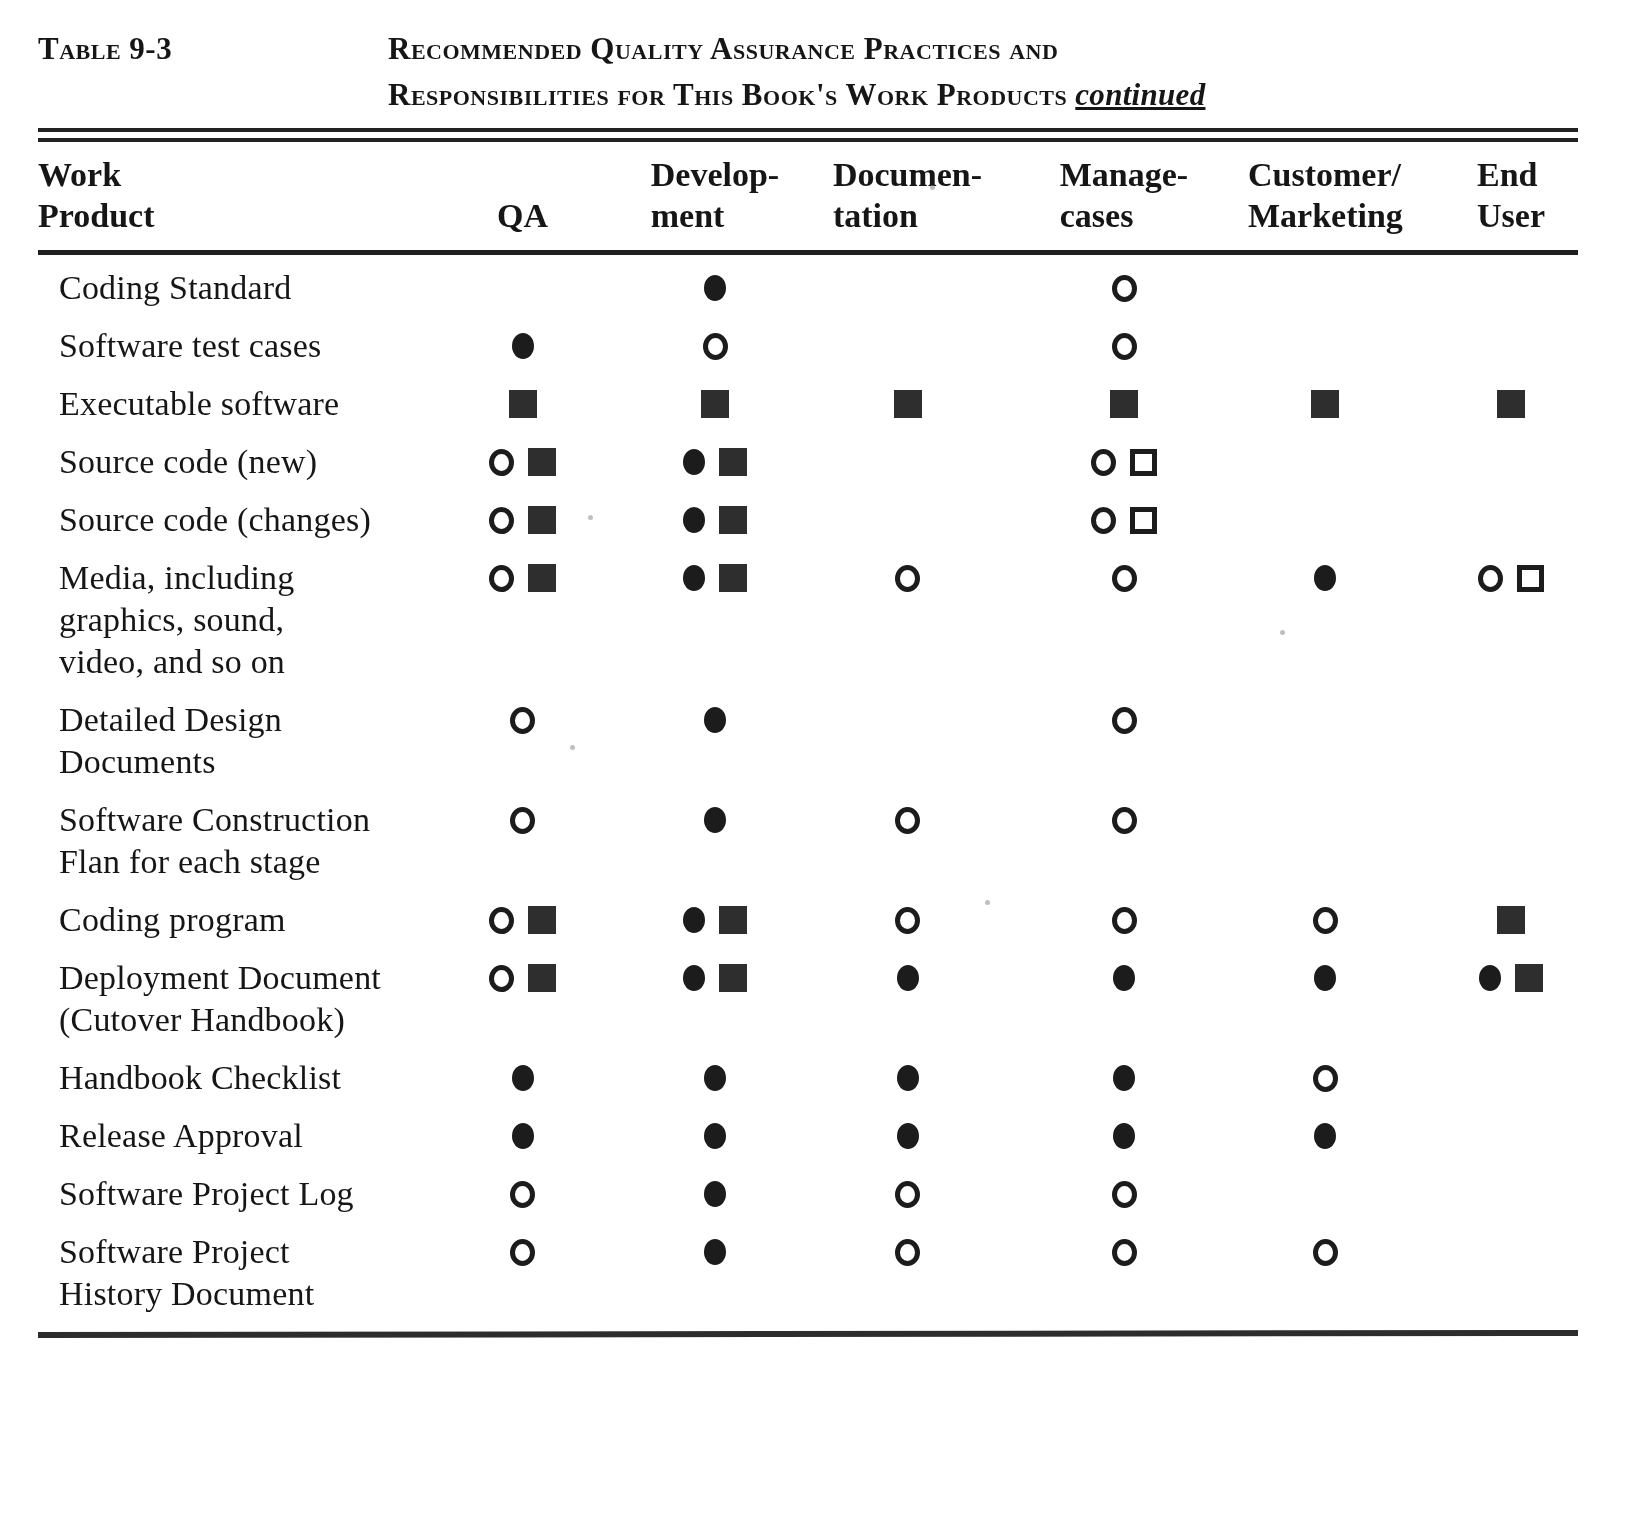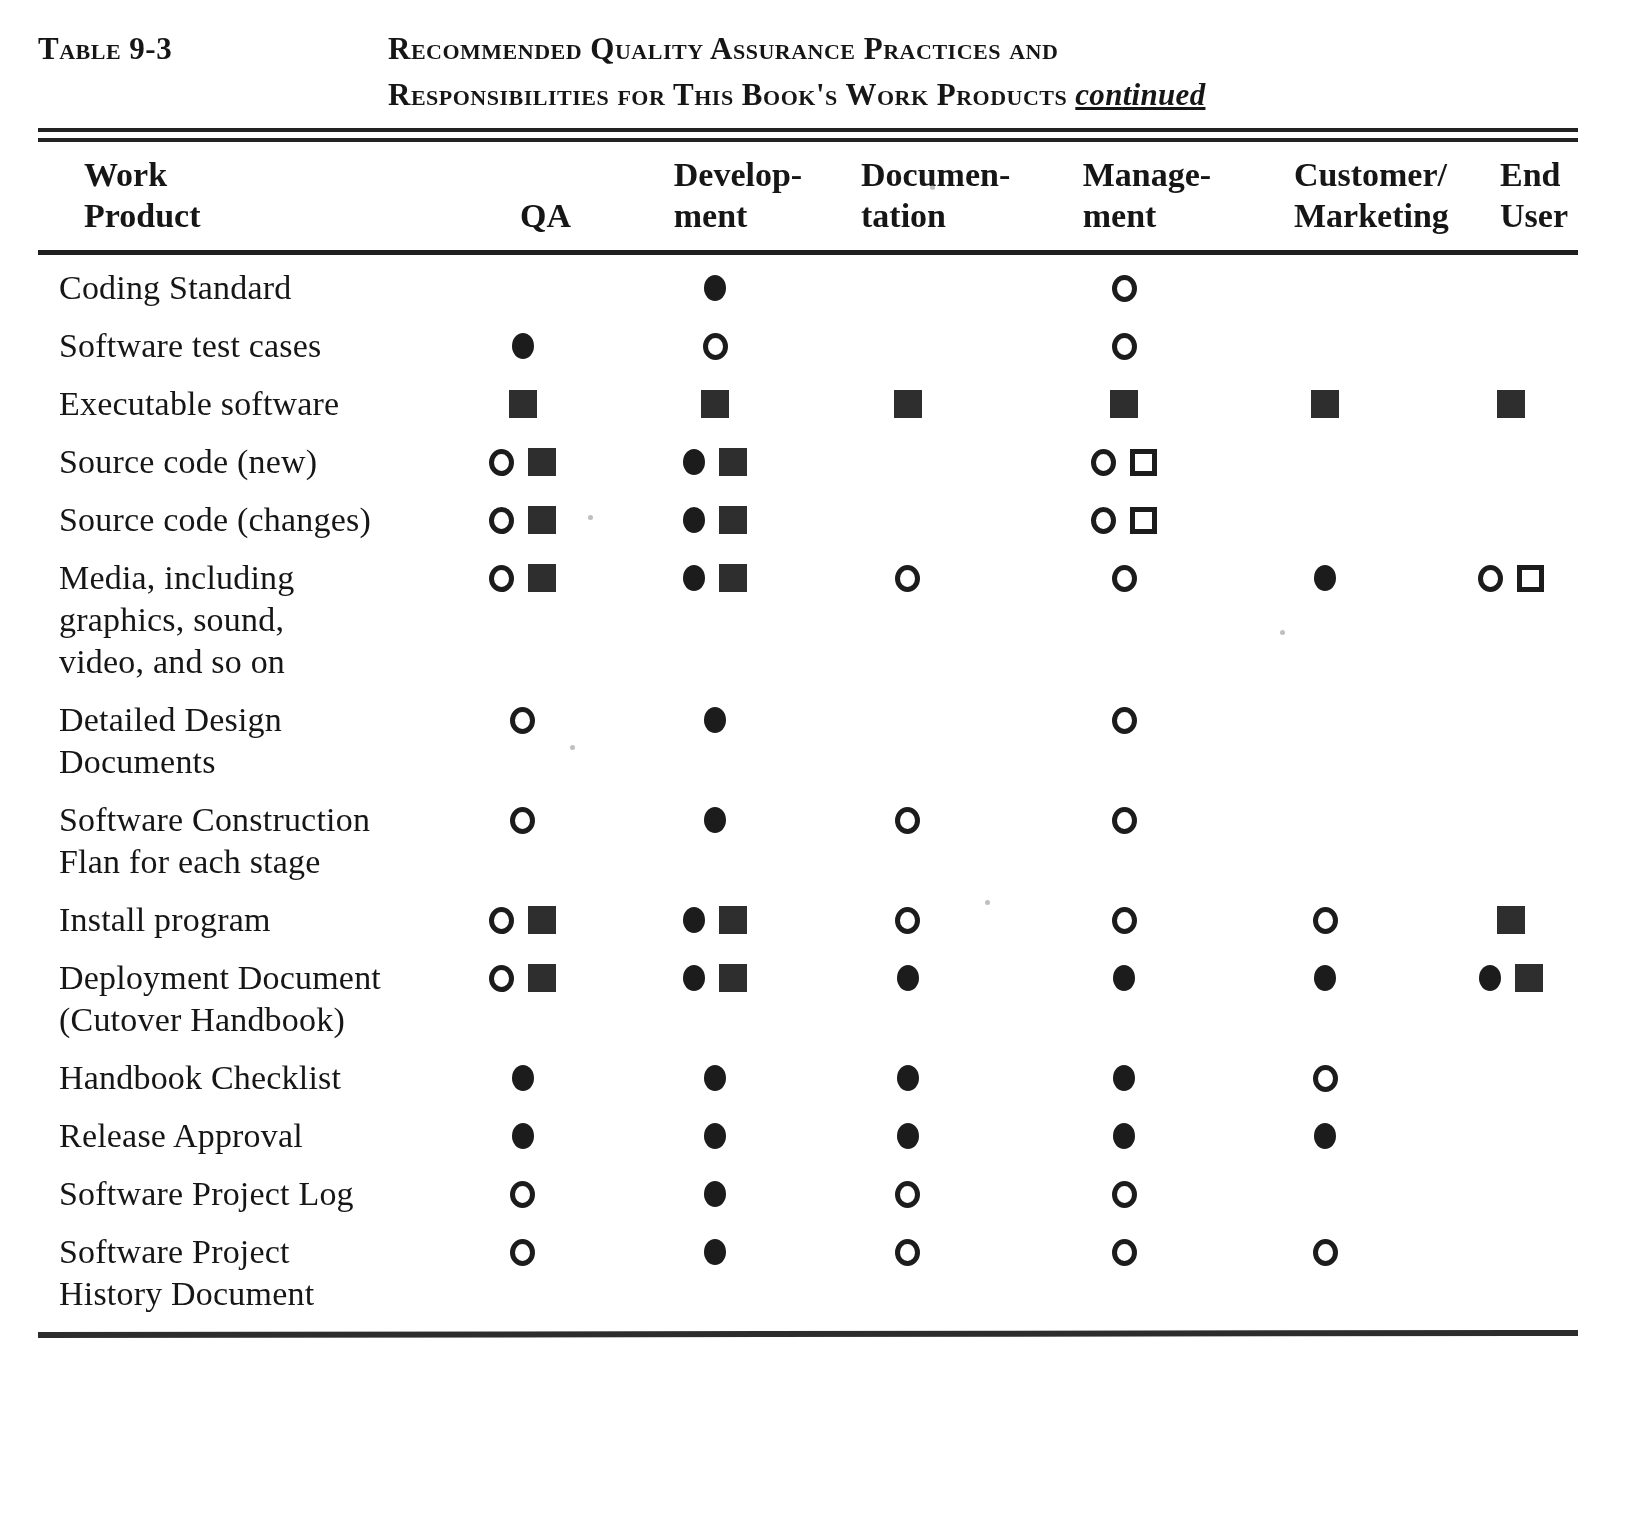--- a/index.html
+++ b/index.html
@@ -72,21 +72,21 @@
   }
 
   
   .header {
     align-items: end;
     padding: 12px 0 14px 0;
     font-weight: bold;
     font-size: 34px;
     line-height: 41px;
   }
-  .hcell { text-align: center; margin-left: 46px; }
+  .hcell { text-align: center; }
   .hcell.first { text-align: left; }
   .hcell span {
     display: inline-block;
     text-align: left;
     white-space: pre-line;
   }
 
   
   .tbody { padding-top: 12px; }
   .row {
@@ -169,21 +169,21 @@
     <div class="hcell">
       <span>Develop-
 ment</span>
     </div>
     <div class="hcell">
       <span>Documen-
 tation</span>
     </div>
     <div class="hcell">
       <span>Manage-
-ment</span>
+cases</span>
     </div>
     <div class="hcell">
       <span>Customer/
 Marketing</span>
     </div>
     <div class="hcell">
       <span>End
 User</span>
     </div>
   </div>
@@ -330,21 +330,21 @@
         <div class="sym-cell">
           <span class="sym open-circle"></span>
         </div>
         <div class="sym-cell">
           <span class="sym open-circle"></span>
         </div>
         <div class="sym-cell"></div>
         <div class="sym-cell"></div>
       </div>
       <div class="grid row">
-        <div class="row-label">Install program</div>
+        <div class="row-label">Coding program</div>
         <div class="sym-cell">
           <span class="sym open-circle"></span>
           <span class="sym filled-square"></span>
         </div>
         <div class="sym-cell">
           <span class="sym filled-circle"></span>
           <span class="sym filled-square"></span>
         </div>
         <div class="sym-cell">
           <span class="sym open-circle"></span>

